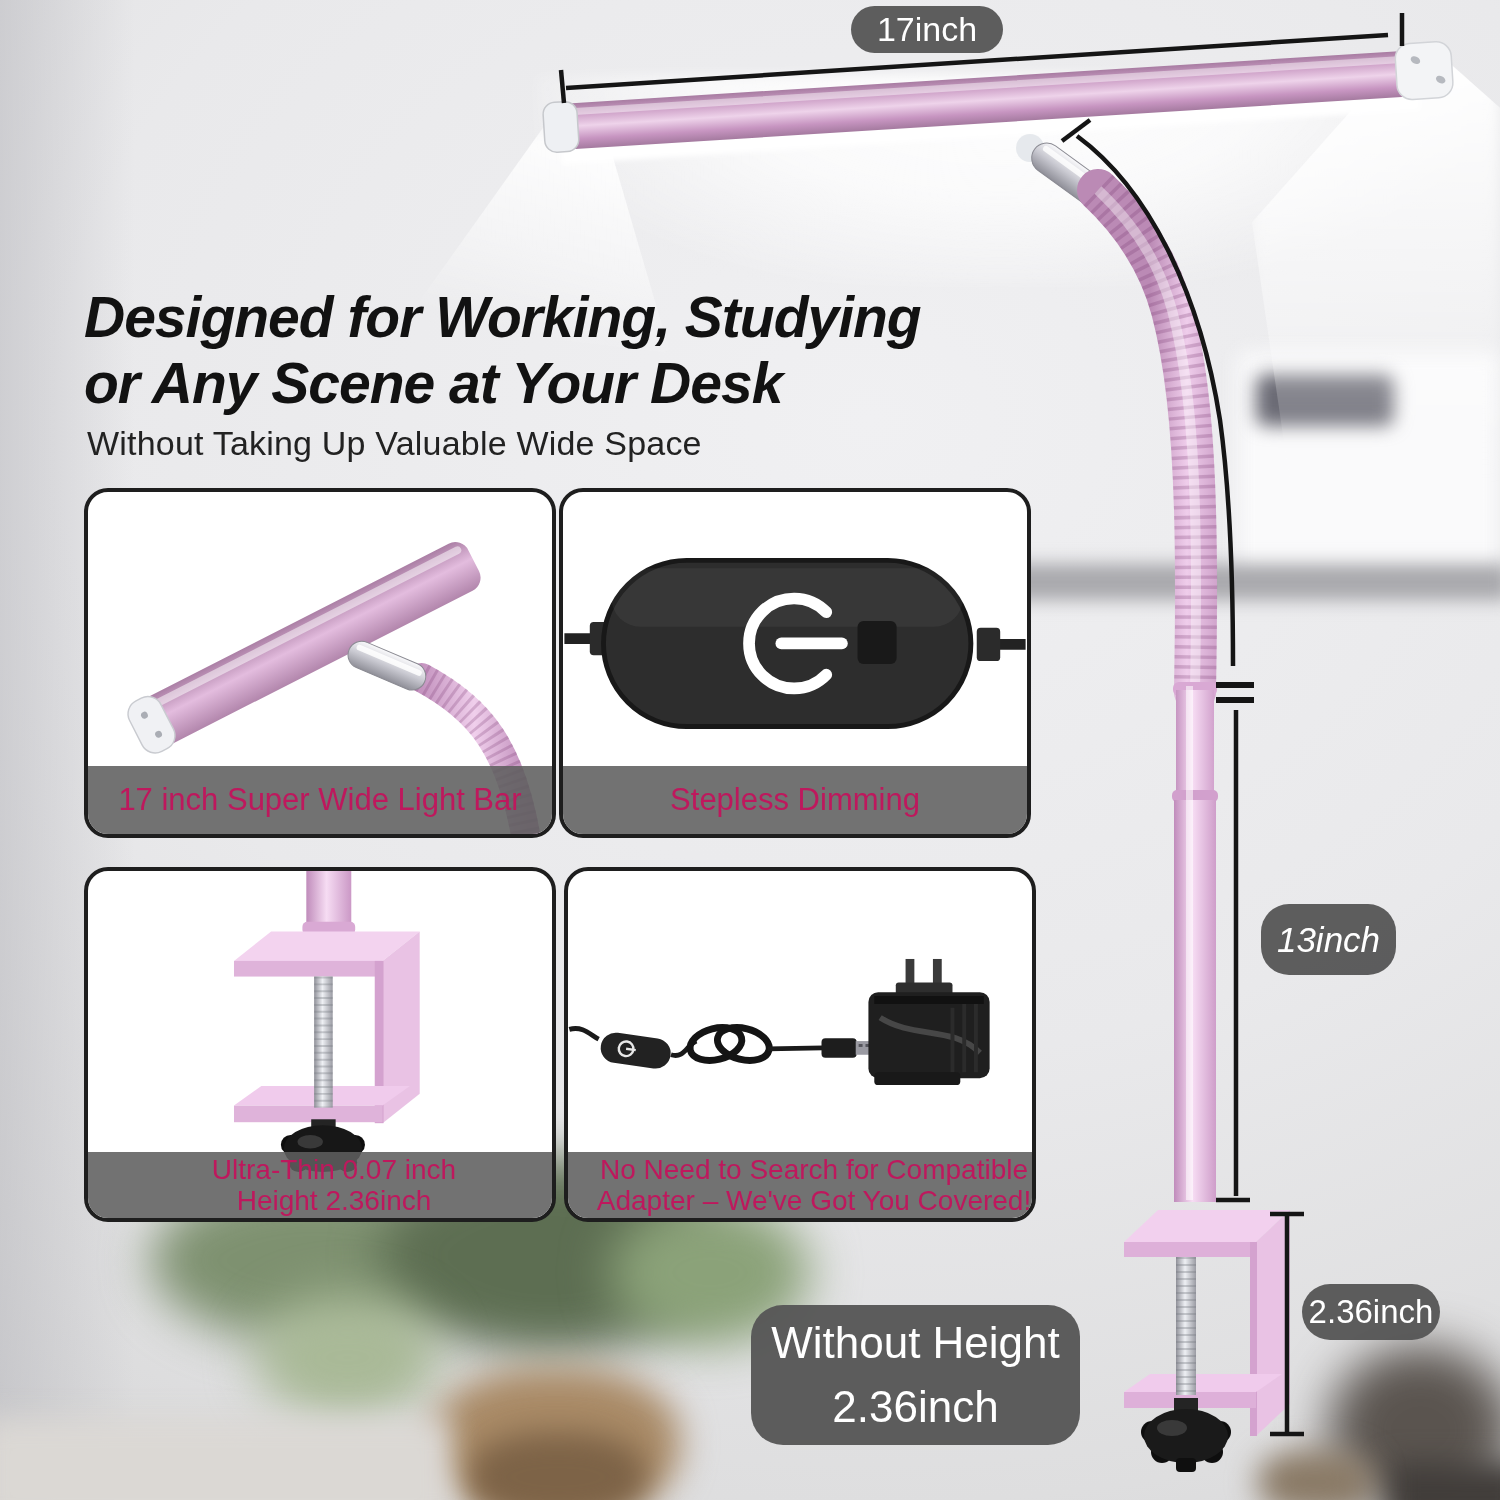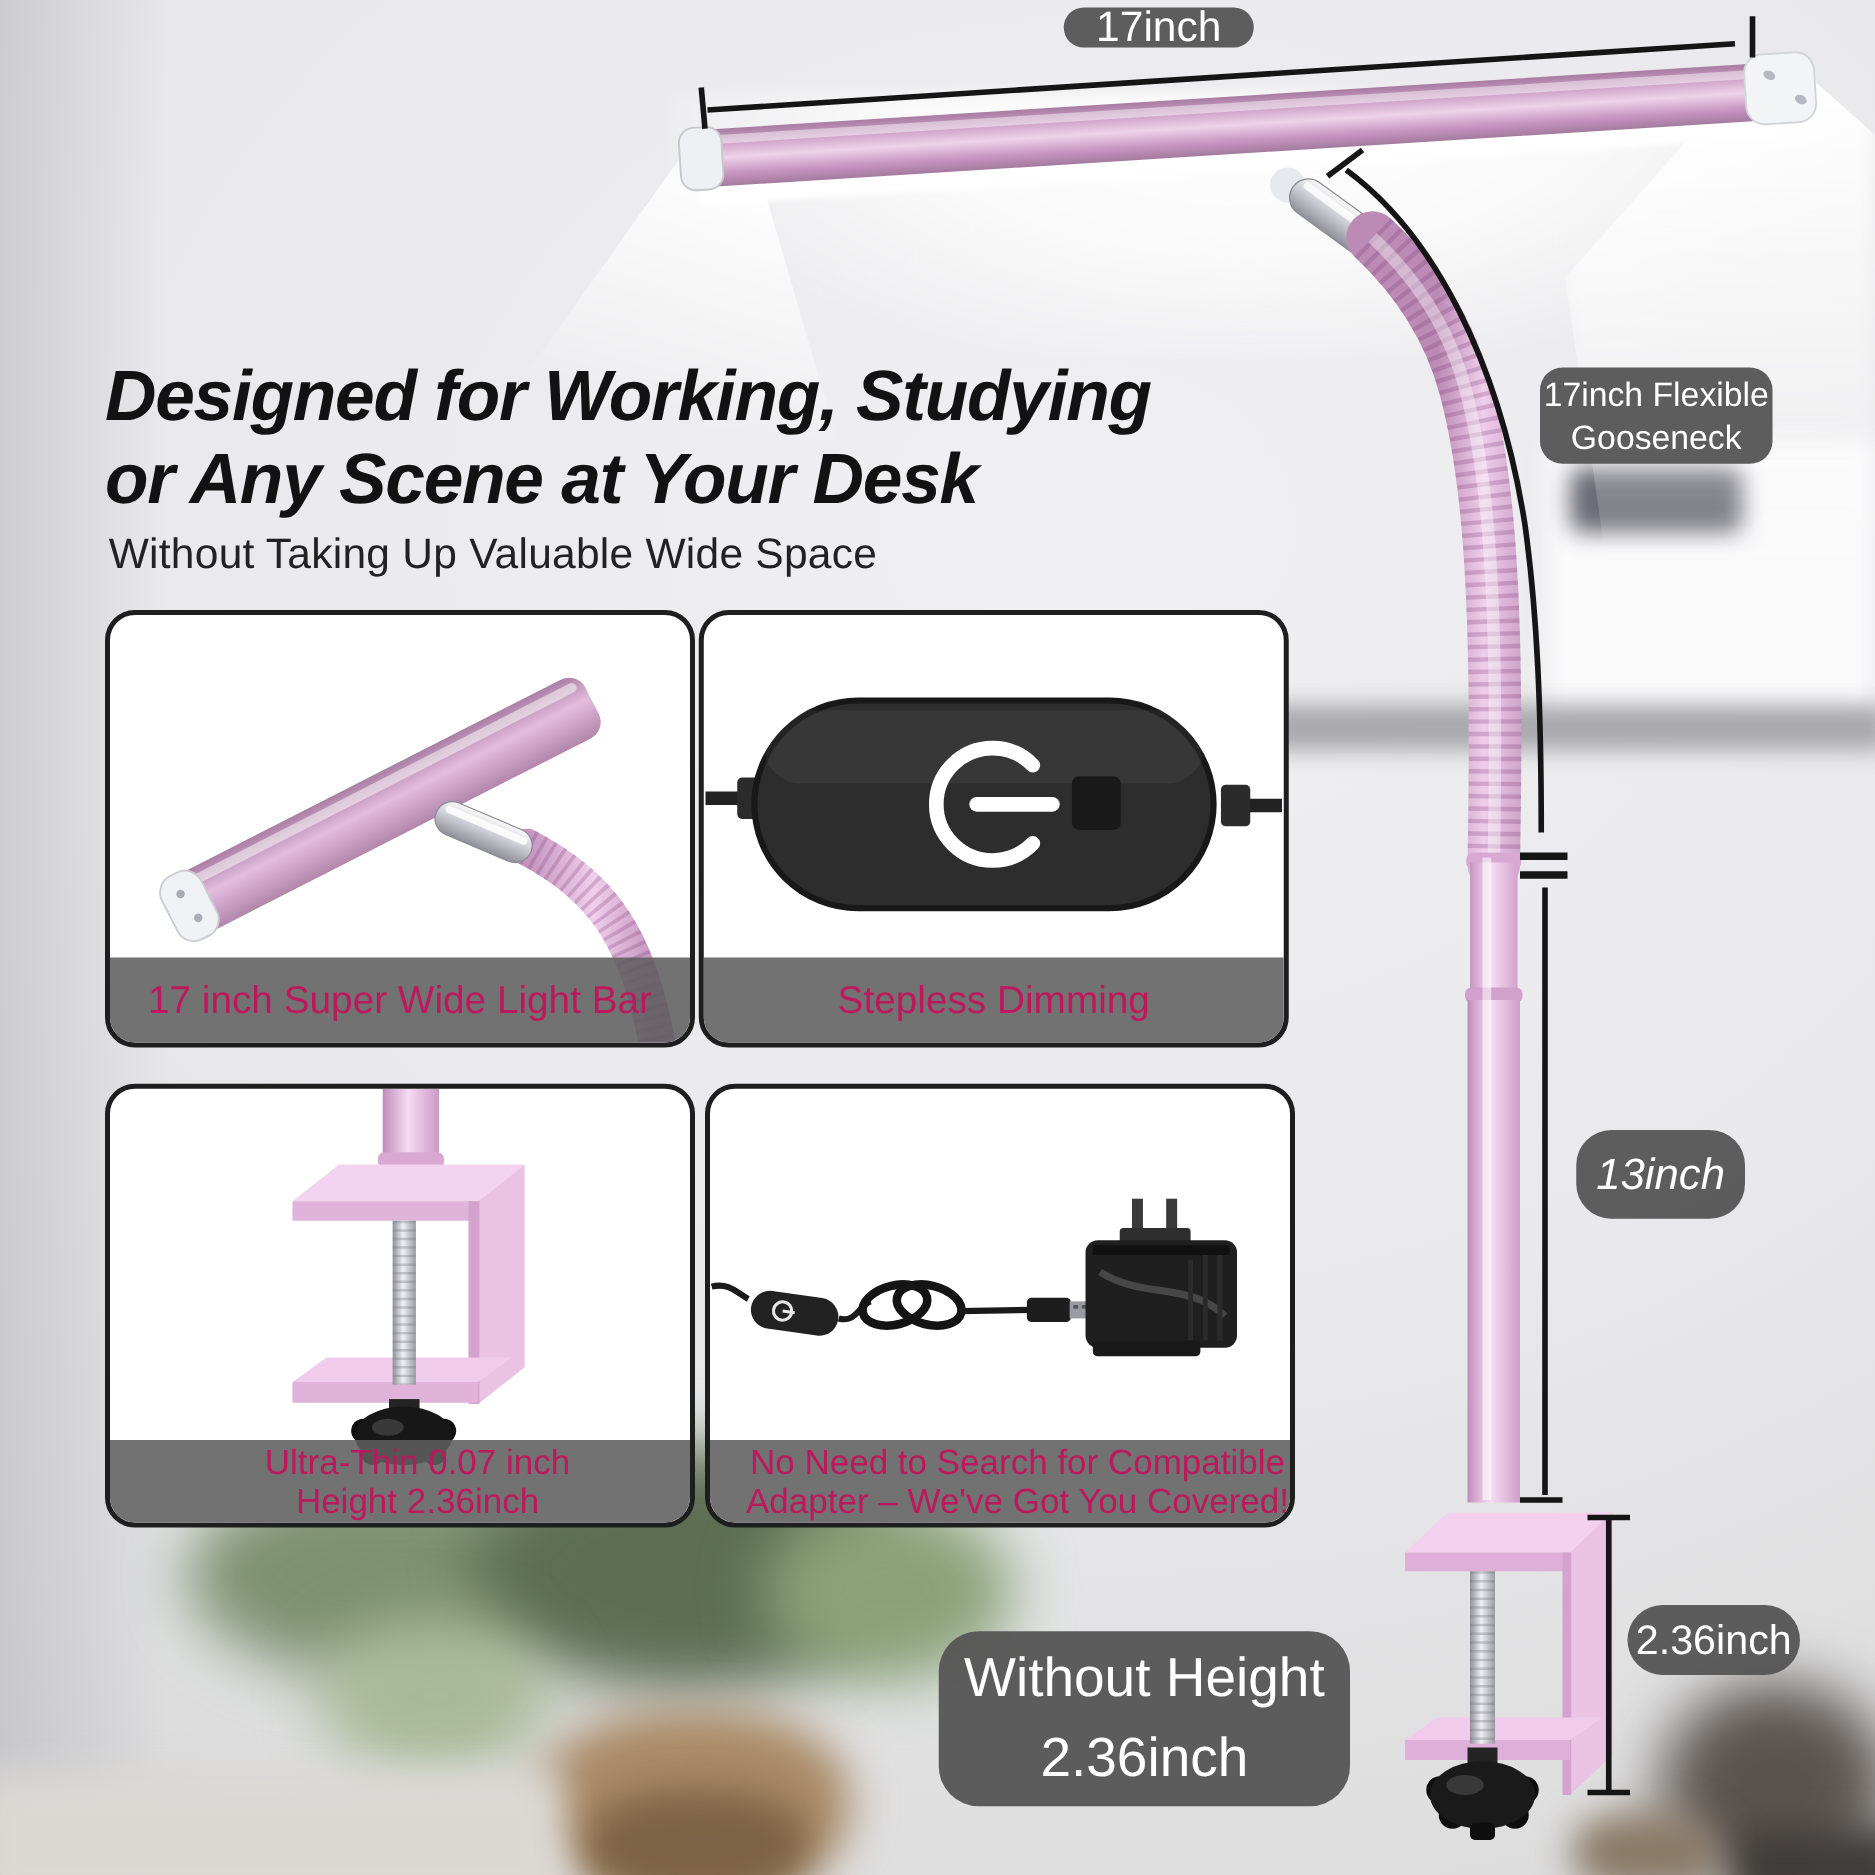--- a/index.html
+++ b/index.html
@@ -162,23 +162,21 @@
       <line x1="1216" y1="685" x2="1254" y2="685" stroke-width="6"></line>
       <line x1="1216" y1="700" x2="1254" y2="700" stroke-width="6"></line>
       <line x1="1236" y1="710" x2="1236" y2="1196"></line>
       <line x1="1216" y1="1200" x2="1250" y2="1200"></line>
       <line x1="1270" y1="1214" x2="1304" y2="1214"></line>
       <line x1="1287" y1="1216" x2="1287" y2="1432"></line>
       <line x1="1270" y1="1434" x2="1304" y2="1434"></line>
     </g>
   </svg>
 
-  <div class="badge" style="left:851px;top:6px;width:152px;height:32px;border-radius:24px;font-size:34px;">17inch</div>
-  <div class="badge" style="left:1232px;top:294px;width:186px;height:77px;border-radius:18px;font-size:27px;line-height:34px;">17inch Flexible
-Gooseneck</div>
+  <div class="badge" style="left:851px;top:6px;width:152px;height:47px;border-radius:24px;font-size:34px;">17inch</div>
   <div class="badge" style="left:1261px;top:904px;width:135px;height:71px;border-radius:28px;font-size:35px;font-style:italic;">13inch</div>
   <div class="badge" style="left:1302px;top:1284px;width:138px;height:56px;border-radius:28px;font-size:33px;">2.36inch</div>
   <div class="badge" style="left:751px;top:1305px;width:329px;height:140px;border-radius:32px;font-size:44px;line-height:64px;">Without Height
 2.36inch</div>
 
   <div id="headline">Designed for Working, Studying
 or Any Scene at Your Desk</div>
   <div id="subtitle">Without Taking Up Valuable Wide Space</div>
 
   <div class="card" style="left:84px;top:488px;width:472px;height:350px;">

